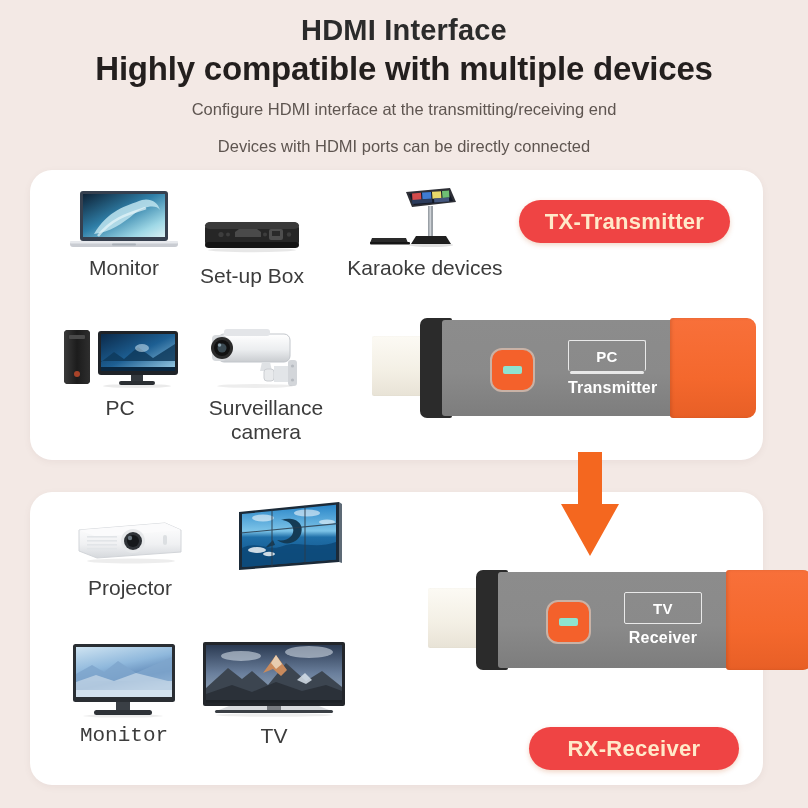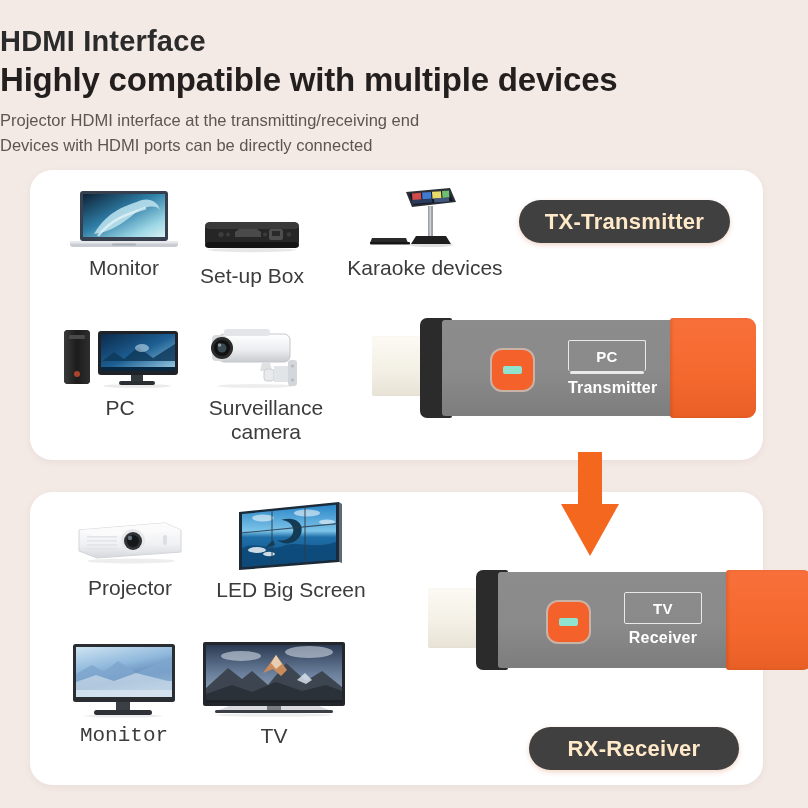--- a/index.html
+++ b/index.html
@@ -6,21 +6,21 @@
   body{
     width:808px;height:808px;
     background:#f3e9e5;
     font-family:"Liberation Sans", sans-serif;
     overflow:hidden;
     position:relative;
   }
   .page{position:relative;width:808px;height:808px;}
 
   
-  .header{padding-top:24px;}
+  .header{padding-top:13px;text-align:center;}
   .title-1{
     font-size:29px;font-weight:700;color:#2b2b2b;
     letter-spacing:.2px;line-height:1.18;
   }
   .title-2{
     font-size:33px;font-weight:700;color:#231f1e;
     letter-spacing:-.2px;line-height:1.2;margin-top:2px;
   }
   .sub{
     font-size:16.5px;color:#5e5550;line-height:1.45;margin-top:9px;font-weight:400;
@@ -35,21 +35,21 @@
   #card-rx{left:30px;top:492px;width:733px;height:293px;}
   .dev{position:absolute;text-align:center;}
   .dev .art{display:flex;align-items:flex-end;justify-content:center;}
   .dev .lbl{
     font-size:21px;color:#3c3c3c;line-height:1.12;margin-top:6px;font-weight:400;
     white-space:pre-line;
   }
 
   
   .badge{
-    position:absolute;background:#404040;color:#ffe9c9;
+    position:absolute;background:#ef4444;color:#ffe9c9;
     border-radius:24px;font-size:22px;font-weight:700;
     display:flex;align-items:center;justify-content:center;
     letter-spacing:.3px;box-shadow:0 2px 5px rgba(200,90,30,.25);
   }
   #badge-tx{left:519px;top:200px;width:211px;height:43px;}
   #badge-rx{left:529px;top:727px;width:210px;height:43px;}
 
   
   .dongle{position:absolute;}
   .hdmi-plug{
@@ -104,22 +104,22 @@
   svg{display:block;}
 </style>
 </head>
 <body>
 
 <div class="page">
 
   <div class="header">
     <div class="title-1">HDMI Interface</div>
     <div class="title-2">Highly compatible with multiple devices</div>
-    <div class="sub">Projector HDMI interface at the transmitting/receiving end</div>
-    <div class="sub" style="margin-top:1px">Devices with HDMI ports can be directly connected</div>
+    <div class="sub">Configure HDMI interface at the transmitting/receiving end</div>
+    <div class="sub" style="margin-top:13px">Devices with HDMI ports can be directly connected</div>
   </div>
 
   <div class="card" id="card-tx"></div>
 
   <div class="dev" style="left:60px;top:188px;width:128px;">
     <div class="art" style="height:62px">
       <svg width="120" height="62" viewBox="0 0 120 62">
         <rect x="16" y="3" width="88" height="50" rx="3" fill="#36404f"></rect>
         <rect x="19" y="6" width="82" height="43" rx="1.5" fill="#0d1b2e"></rect>
         <defs>
@@ -328,21 +328,20 @@
             <ellipse cx="34" cy="54" rx="6" ry="2.2"></ellipse>
         </g>
         <g stroke="#2b3c4c" stroke-width="1.1" opacity=".85">
           <path d="M37 9.2 L37 66.2"></path>
             <path d="M70 5.8 L70 62.8"></path>
           <path d="M5.6 33 L102.4 23.6"></path>
         </g>
         <path d="M104 2 L107 4 L107 63 L104 62 Z" fill="#5d6a76"></path>
       </svg>
     </div>
-    <div class="lbl">LED Big Screen</div>
   </div>
 
   <div class="dev" style="left:57px;top:640px;width:134px;font-family:Liberation Mono, monospace;">
     <div class="art" style="height:78px">
       <svg width="112" height="78" viewBox="0 0 112 78">
         <defs>
           <linearGradient id="mntw" x1="0" y1="0" x2="0.4" y2="1">
             <stop offset="0" stop-color="#cfe4f2"></stop>
               <stop offset=".45" stop-color="#8fb8dc"></stop>
             <stop offset=".75" stop-color="#5e86b5"></stop>

